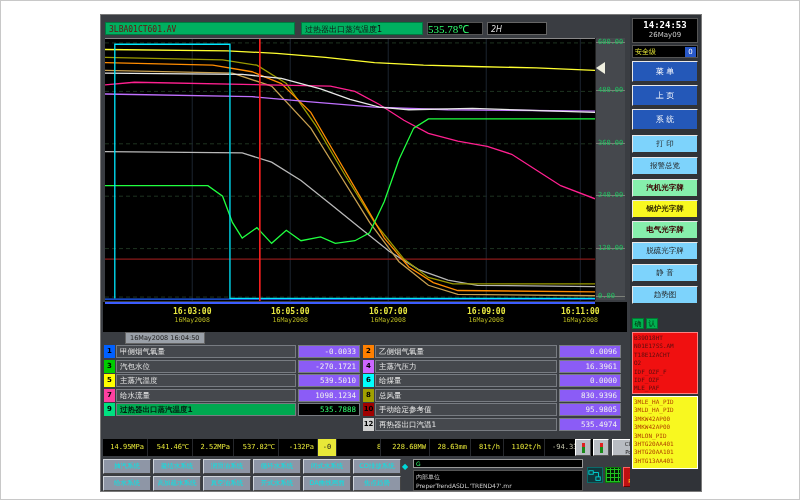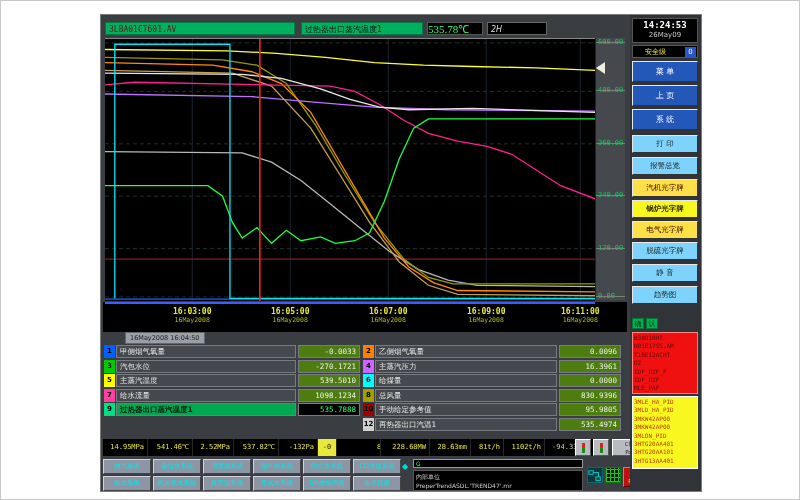--- a/index.html
+++ b/index.html
@@ -24,21 +24,21 @@
   .xtick .t{font-size:8px;font-weight:bold;}
   .xtick .d{font-size:6.5px;color:#b8b820;}
   #cursor-chip{left:24px;top:317px;height:10px;background:#9aa0a8;color:#222;font-size:6.5px;line-height:10px;padding:0 4px;border:1px solid #666;}
   
   .tcol{position:absolute;top:330px;}
   #tcol-left{left:3px;width:256px;}
   #tcol-right{left:262px;width:258px;}
   .trow{display:flex;align-items:stretch;height:13px;margin-bottom:1.5px;}
   .chip{width:11px;font-size:7px;line-height:13px;text-align:center;color:#000;font-weight:bold;flex:0 0 11px;}
   .tlabel{flex:1;background:#45484d;border:1px solid #787c82;color:#e8e8e8;font-size:7.5px;line-height:11px;padding-left:3px;overflow:hidden;white-space:nowrap;box-sizing:border-box;margin-left:1px;}
-  .tval{flex:0 0 62px;background:#4d7c0f;border:1px solid #787c82;color:#f0f0f0;font-size:7.5px;line-height:11px;text-align:right;padding-right:3px;font-family:"DejaVu Sans Mono",monospace;box-sizing:border-box;margin-left:2px;}
+  .tval{flex:0 0 62px;background:#8b5cf6;border:1px solid #787c82;color:#f0f0f0;font-size:7.5px;line-height:11px;text-align:right;padding-right:3px;font-family:"DejaVu Sans Mono",monospace;box-sizing:border-box;margin-left:2px;}
   .trow.hl .tlabel{background:#00a850;color:#002010;font-weight:bold;}
   .trow.hl .tval{background:#000;color:#30ff70;}
   
   #statusbar{left:2px;top:424px;width:472px;height:17px;background:#26282c;display:flex;gap:1px;align-items:stretch;}
   .sv{background:#000;color:#e8e838;font-size:7px;line-height:17px;text-align:right;padding-right:3px;font-family:"DejaVu Sans Mono",monospace;box-sizing:border-box;overflow:hidden;}
   .sv.hl{background:#e8e838;color:#222;text-align:center;padding:0;}
   .sv.dim{color:#c8c8b0;}
   
   .penbtn{width:16px;height:17px;background:#b8bcc2;border:1px solid #fff;border-right-color:#555;border-bottom-color:#555;box-sizing:border-box;}
   .penbtn .stem{position:absolute;left:6px;top:3px;width:3px;height:10px;background:#1a8a1a;}
@@ -53,26 +53,26 @@
   #infobox{left:312px;top:455px;width:170px;height:21px;background:#000;border:1px solid #555;box-sizing:border-box;color:#cfcfcf;font-size:6px;line-height:9px;padding:1px 2px;overflow:hidden;}
   #linkicon{left:486px;top:452px;width:16px;height:16px;background:#10383c;border:1px solid #0a6a6a;box-sizing:border-box;}
   #gridicon{left:504px;top:452px;width:16px;height:16px;background:#041a04;border:1px solid #0a7a0a;box-sizing:border-box;background-image:repeating-linear-gradient(0deg,#20c020 0 1px,transparent 1px 4px),repeating-linear-gradient(90deg,#20c020 0 1px,transparent 1px 4px);}
   #addpoint{left:522px;top:452px;width:24px;height:20px;background:#c01010;color:#ffe020;font-size:5.5px;line-height:9px;text-align:center;border:1px solid #ff6060;border-right-color:#600;border-bottom-color:#600;box-sizing:border-box;}
   
   #sidebar{left:529px;top:0;width:71px;height:476px;background:#303338;}
   #clock{position:absolute;left:2px;top:3px;width:66px;height:25px;background:#000;border:1px solid #555;box-sizing:border-box;text-align:center;}
   #clock .tm{color:#fff;font-size:9px;font-weight:bold;font-family:"DejaVu Sans Mono",monospace;line-height:12px;}
   #clock .dt{color:#ccc;font-size:7px;line-height:9px;}
   #security{position:absolute;left:2px;top:30px;width:66px;height:13px;background:#000;border:1px solid #555;box-sizing:border-box;display:flex;align-items:center;}
-  #security .lbl{color:#e8e838;font-size:7px;flex:1;padding-left:12px;font-family:Liberation Serif, serif;}
+  #security .lbl{color:#e8e838;font-size:7px;flex:1;padding-left:2px;font-family:Liberation Serif, serif;}
   #security .cnt{background:#2858c8;color:#fff;font-size:7px;width:11px;text-align:center;line-height:10px;margin-right:1px;}
   .sbtn{position:absolute;left:2px;width:66px;text-align:center;box-sizing:border-box;border:1px solid #e8e8e8;border-right-color:#333;border-bottom-color:#333;overflow:hidden;white-space:nowrap;}
   .sbtn.blue{background:#2458b8;color:#fff;font-size:8px;}
   .sbtn.gray{background:#7dd3fc;color:#222;font-size:7.5px;}
-  .sbtn.red{background:#fde047;color:#3a0000;font-size:7.5px;font-weight:normal;}
+  .sbtn.red{background:#86efac;color:#3a0000;font-size:7.5px;font-weight:bold;}
   .sbtn.yellow{background:#f8f820;color:#3a3000;font-size:7.5px;font-weight:bold;}
   #ackrow{position:absolute;left:2px;top:303px;display:flex;gap:2px;}
   .ackbox{width:12px;height:11px;background:#00b050;color:#003010;font-size:7px;line-height:11px;text-align:center;border:1px solid #007a30;box-sizing:border-box;}
   .alarmlist{position:absolute;left:2px;width:66px;box-sizing:border-box;padding:1px 1px;font-family:"DejaVu Sans Mono",monospace;font-size:6px;line-height:8.4px;overflow:hidden;}
   #alarms-red{top:317px;height:62px;background:#f01010;color:#5a0e0e;border:1px solid #ff8080;}
   #alarms-yellow{top:381px;height:73px;background:#f8f820;color:#b04000;border:1px solid #fff;}
   .alarmitem{white-space:nowrap;overflow:hidden;}
 </style>
 </head>
 <body>

